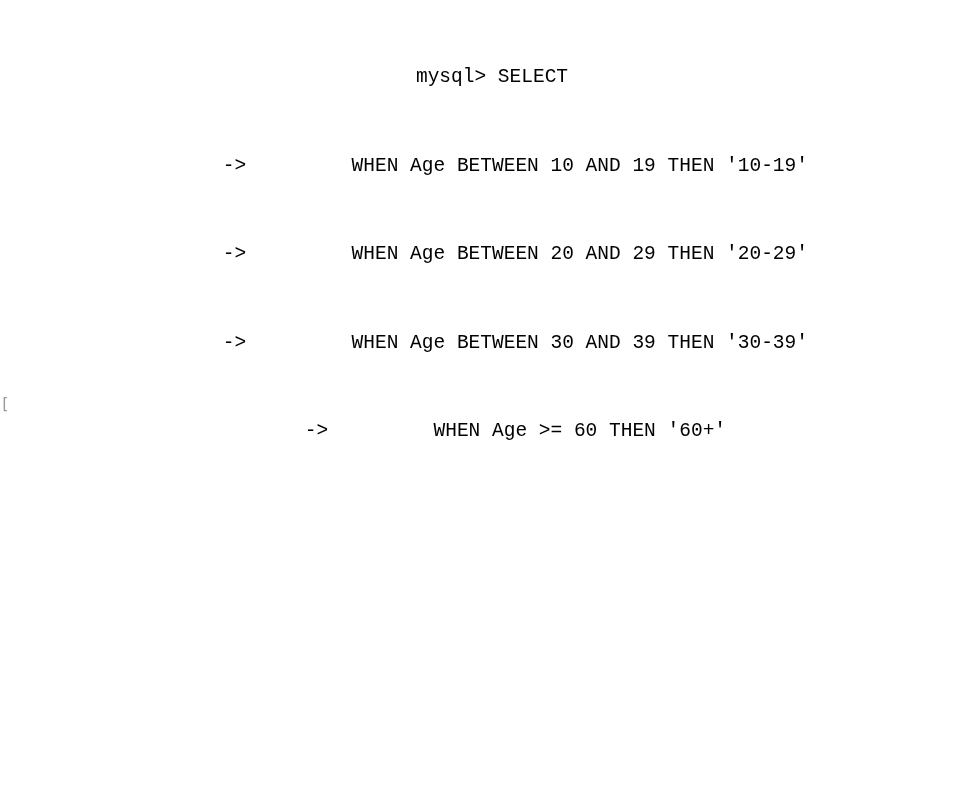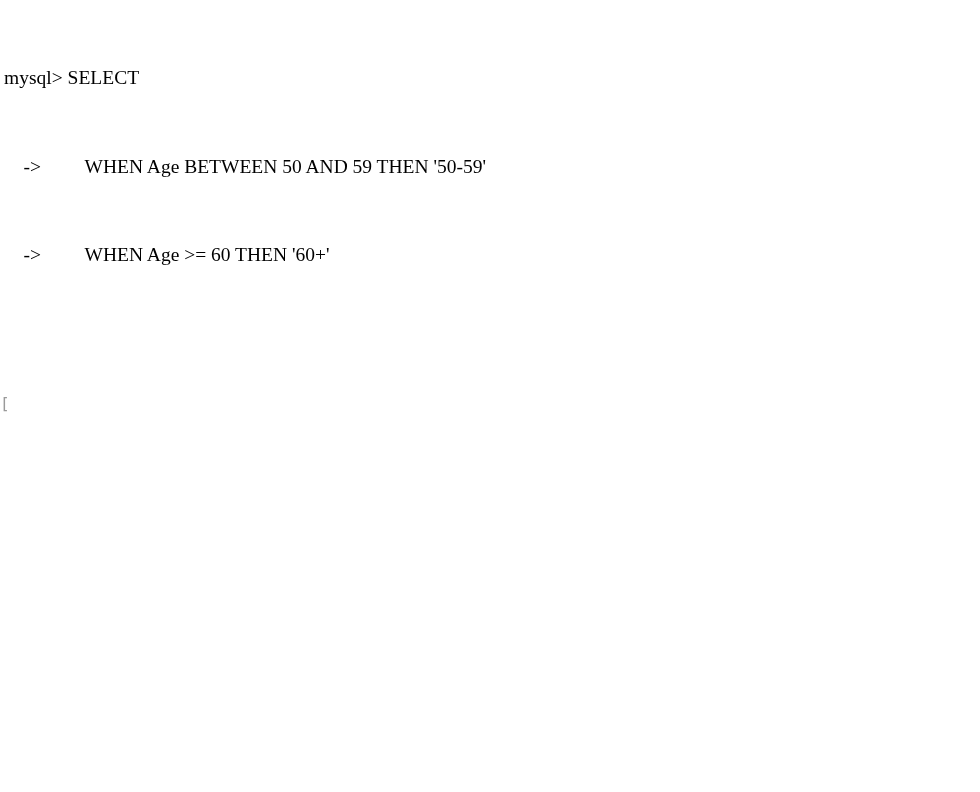--- a/index.html
+++ b/index.html
@@ -16,38 +16,41 @@
   #terminal {
     padding: 4px 0 0 4px;
     color: #000000;
     font-size: 19.5px;
     line-height: 29.5px;
     white-space: pre;
     letter-spacing: 0px;
   }
   .line {
     white-space: pre;
-    font-family: Liberation Serif, serif;
+    font-family: Liberation Mono, monospace;
+    text-align: center;
   }
   .caret-marker {
     position: absolute;
     left: 0px;
     color: #9a9a9a;
   }
   #terminal-wrap {
     position: relative;
   }
 </style>
 </head>
 <body>
 
 <div id="terminal-wrap">
   <div id="terminal">
     <div class="line">mysql&gt; SELECT</div>
-    <div class="line">    -&gt;         WHEN Age BETWEEN 50 AND 59 THEN '50-59'</div>
+    <div class="line">    -&gt;         WHEN Age BETWEEN 10 AND 19 THEN '10-19'</div>
+    <div class="line">    -&gt;         WHEN Age BETWEEN 20 AND 29 THEN '20-29'</div>
+    <div class="line">    -&gt;         WHEN Age BETWEEN 30 AND 39 THEN '30-39'</div>
     <div class="line">    -&gt;         WHEN Age &gt;= 60 THEN '60+'</div>
     
     
     
     
     
     
     
     
     

